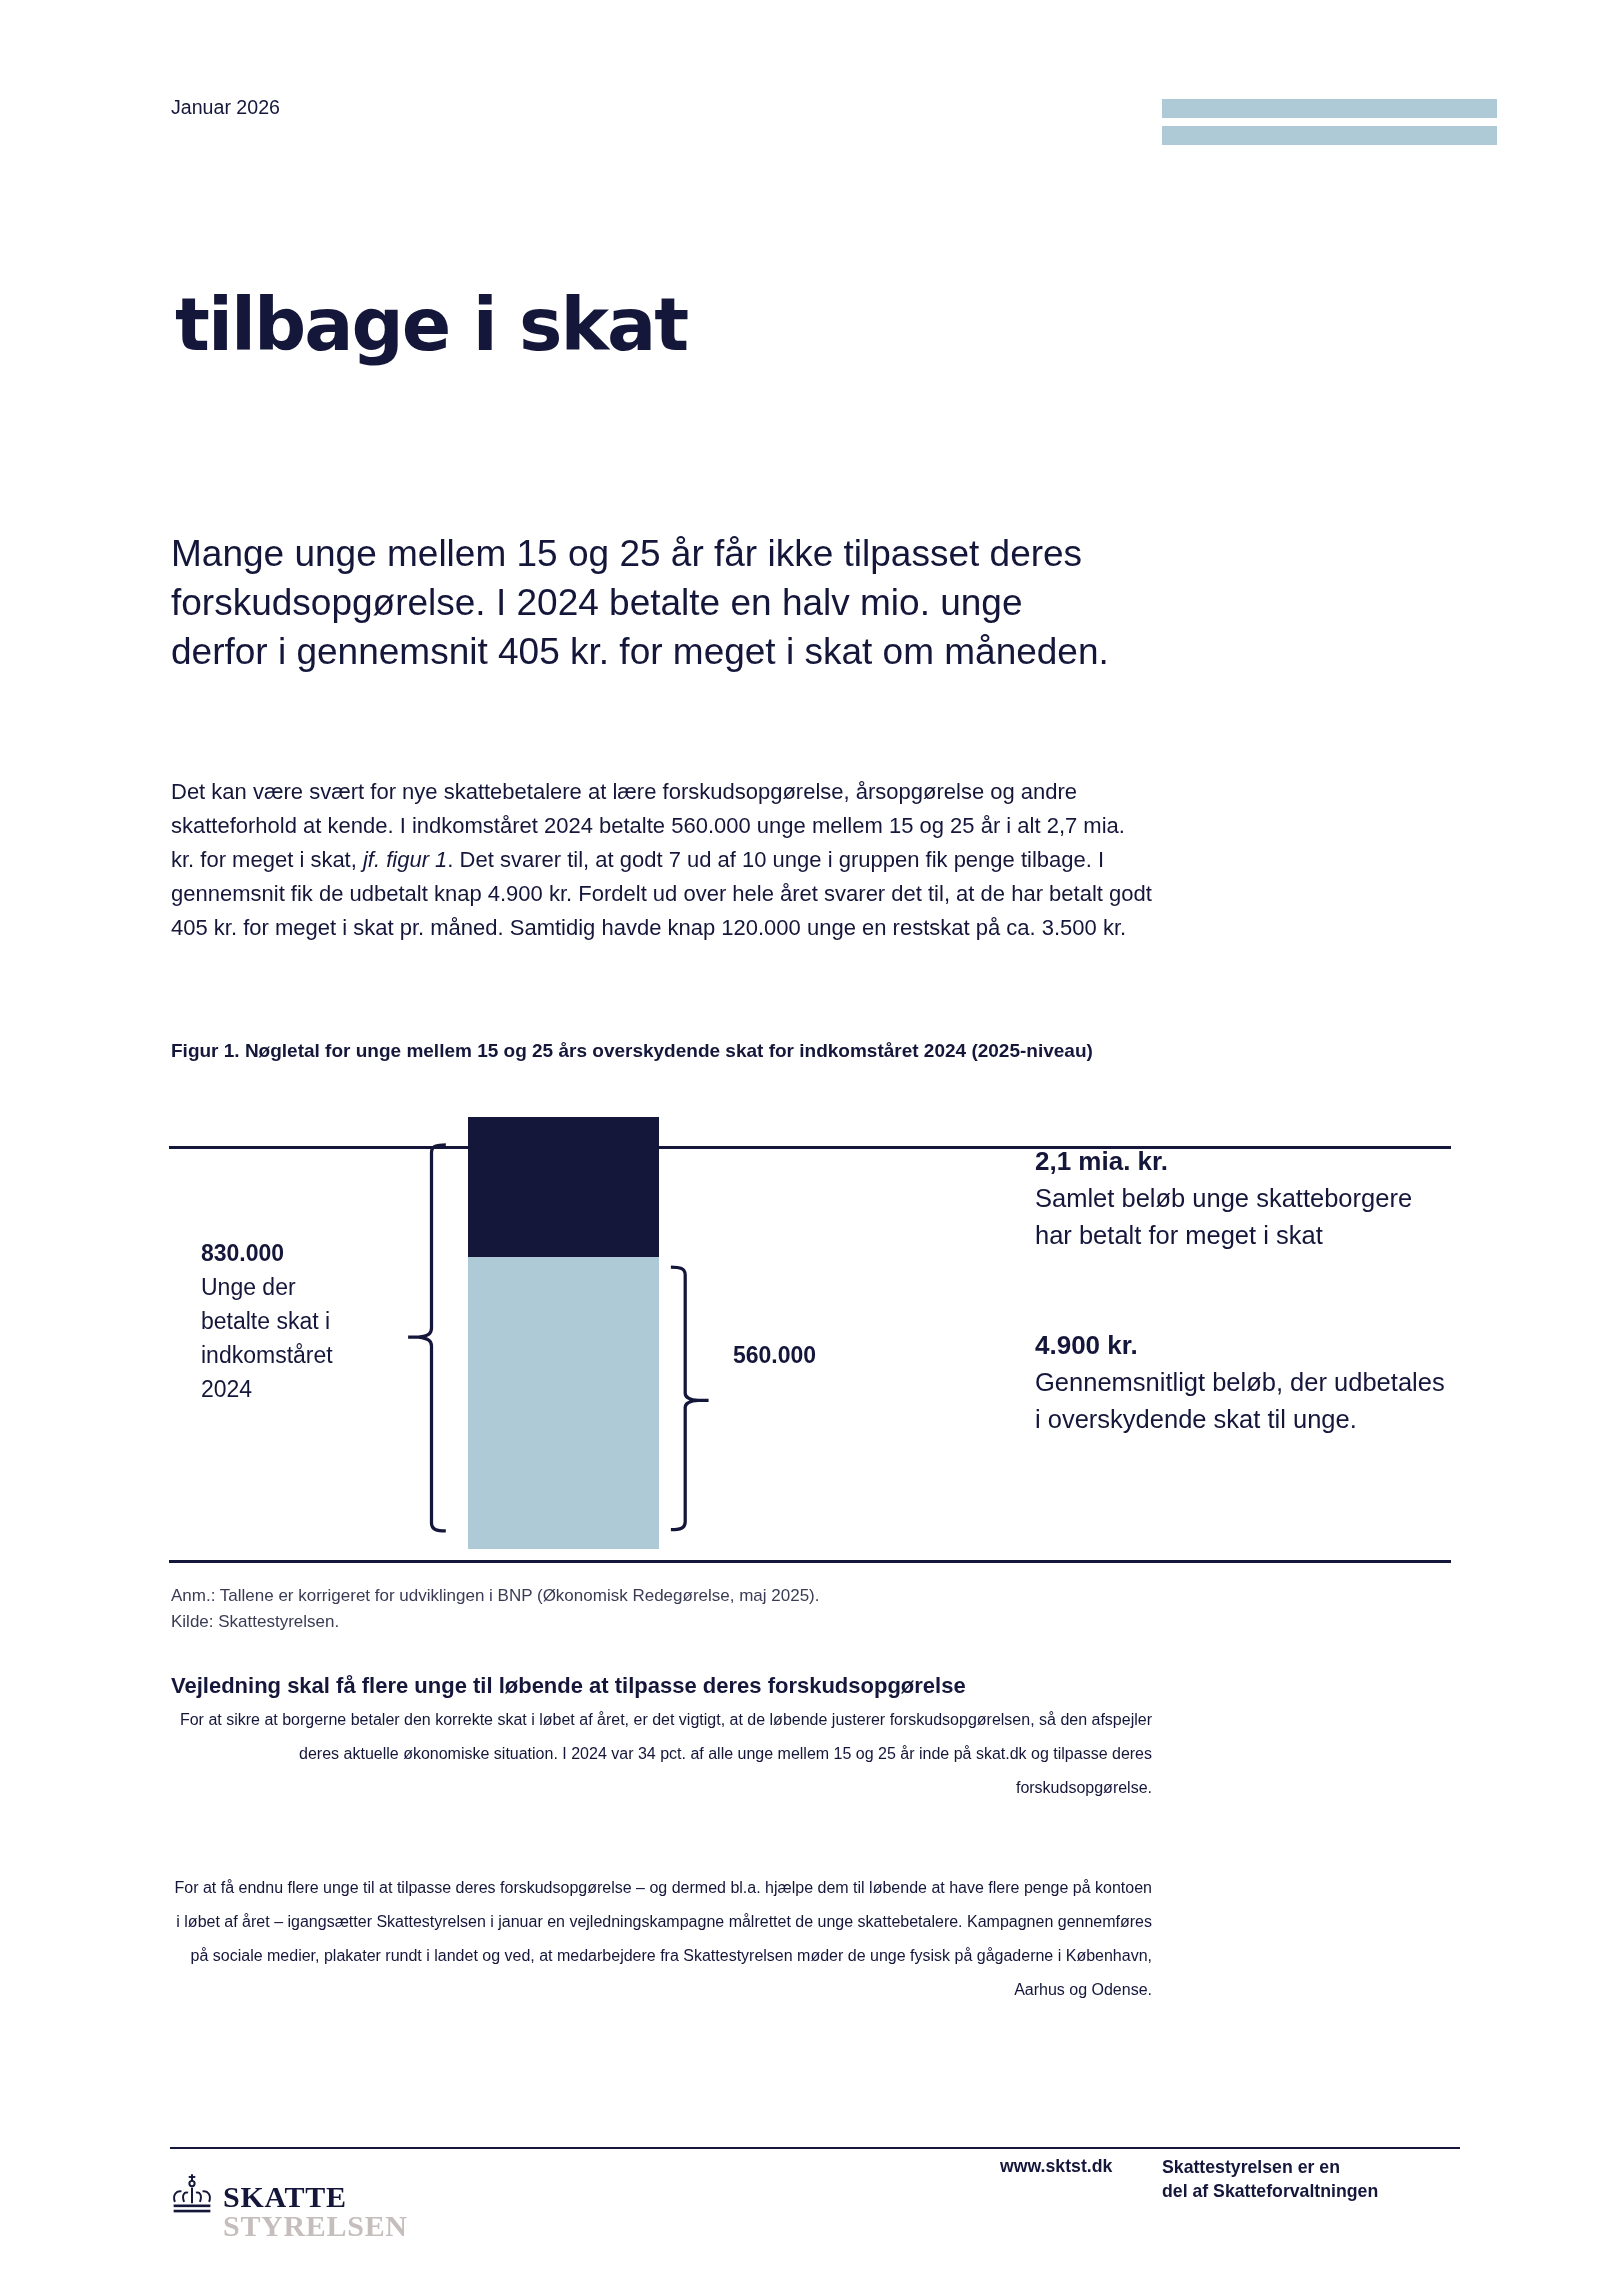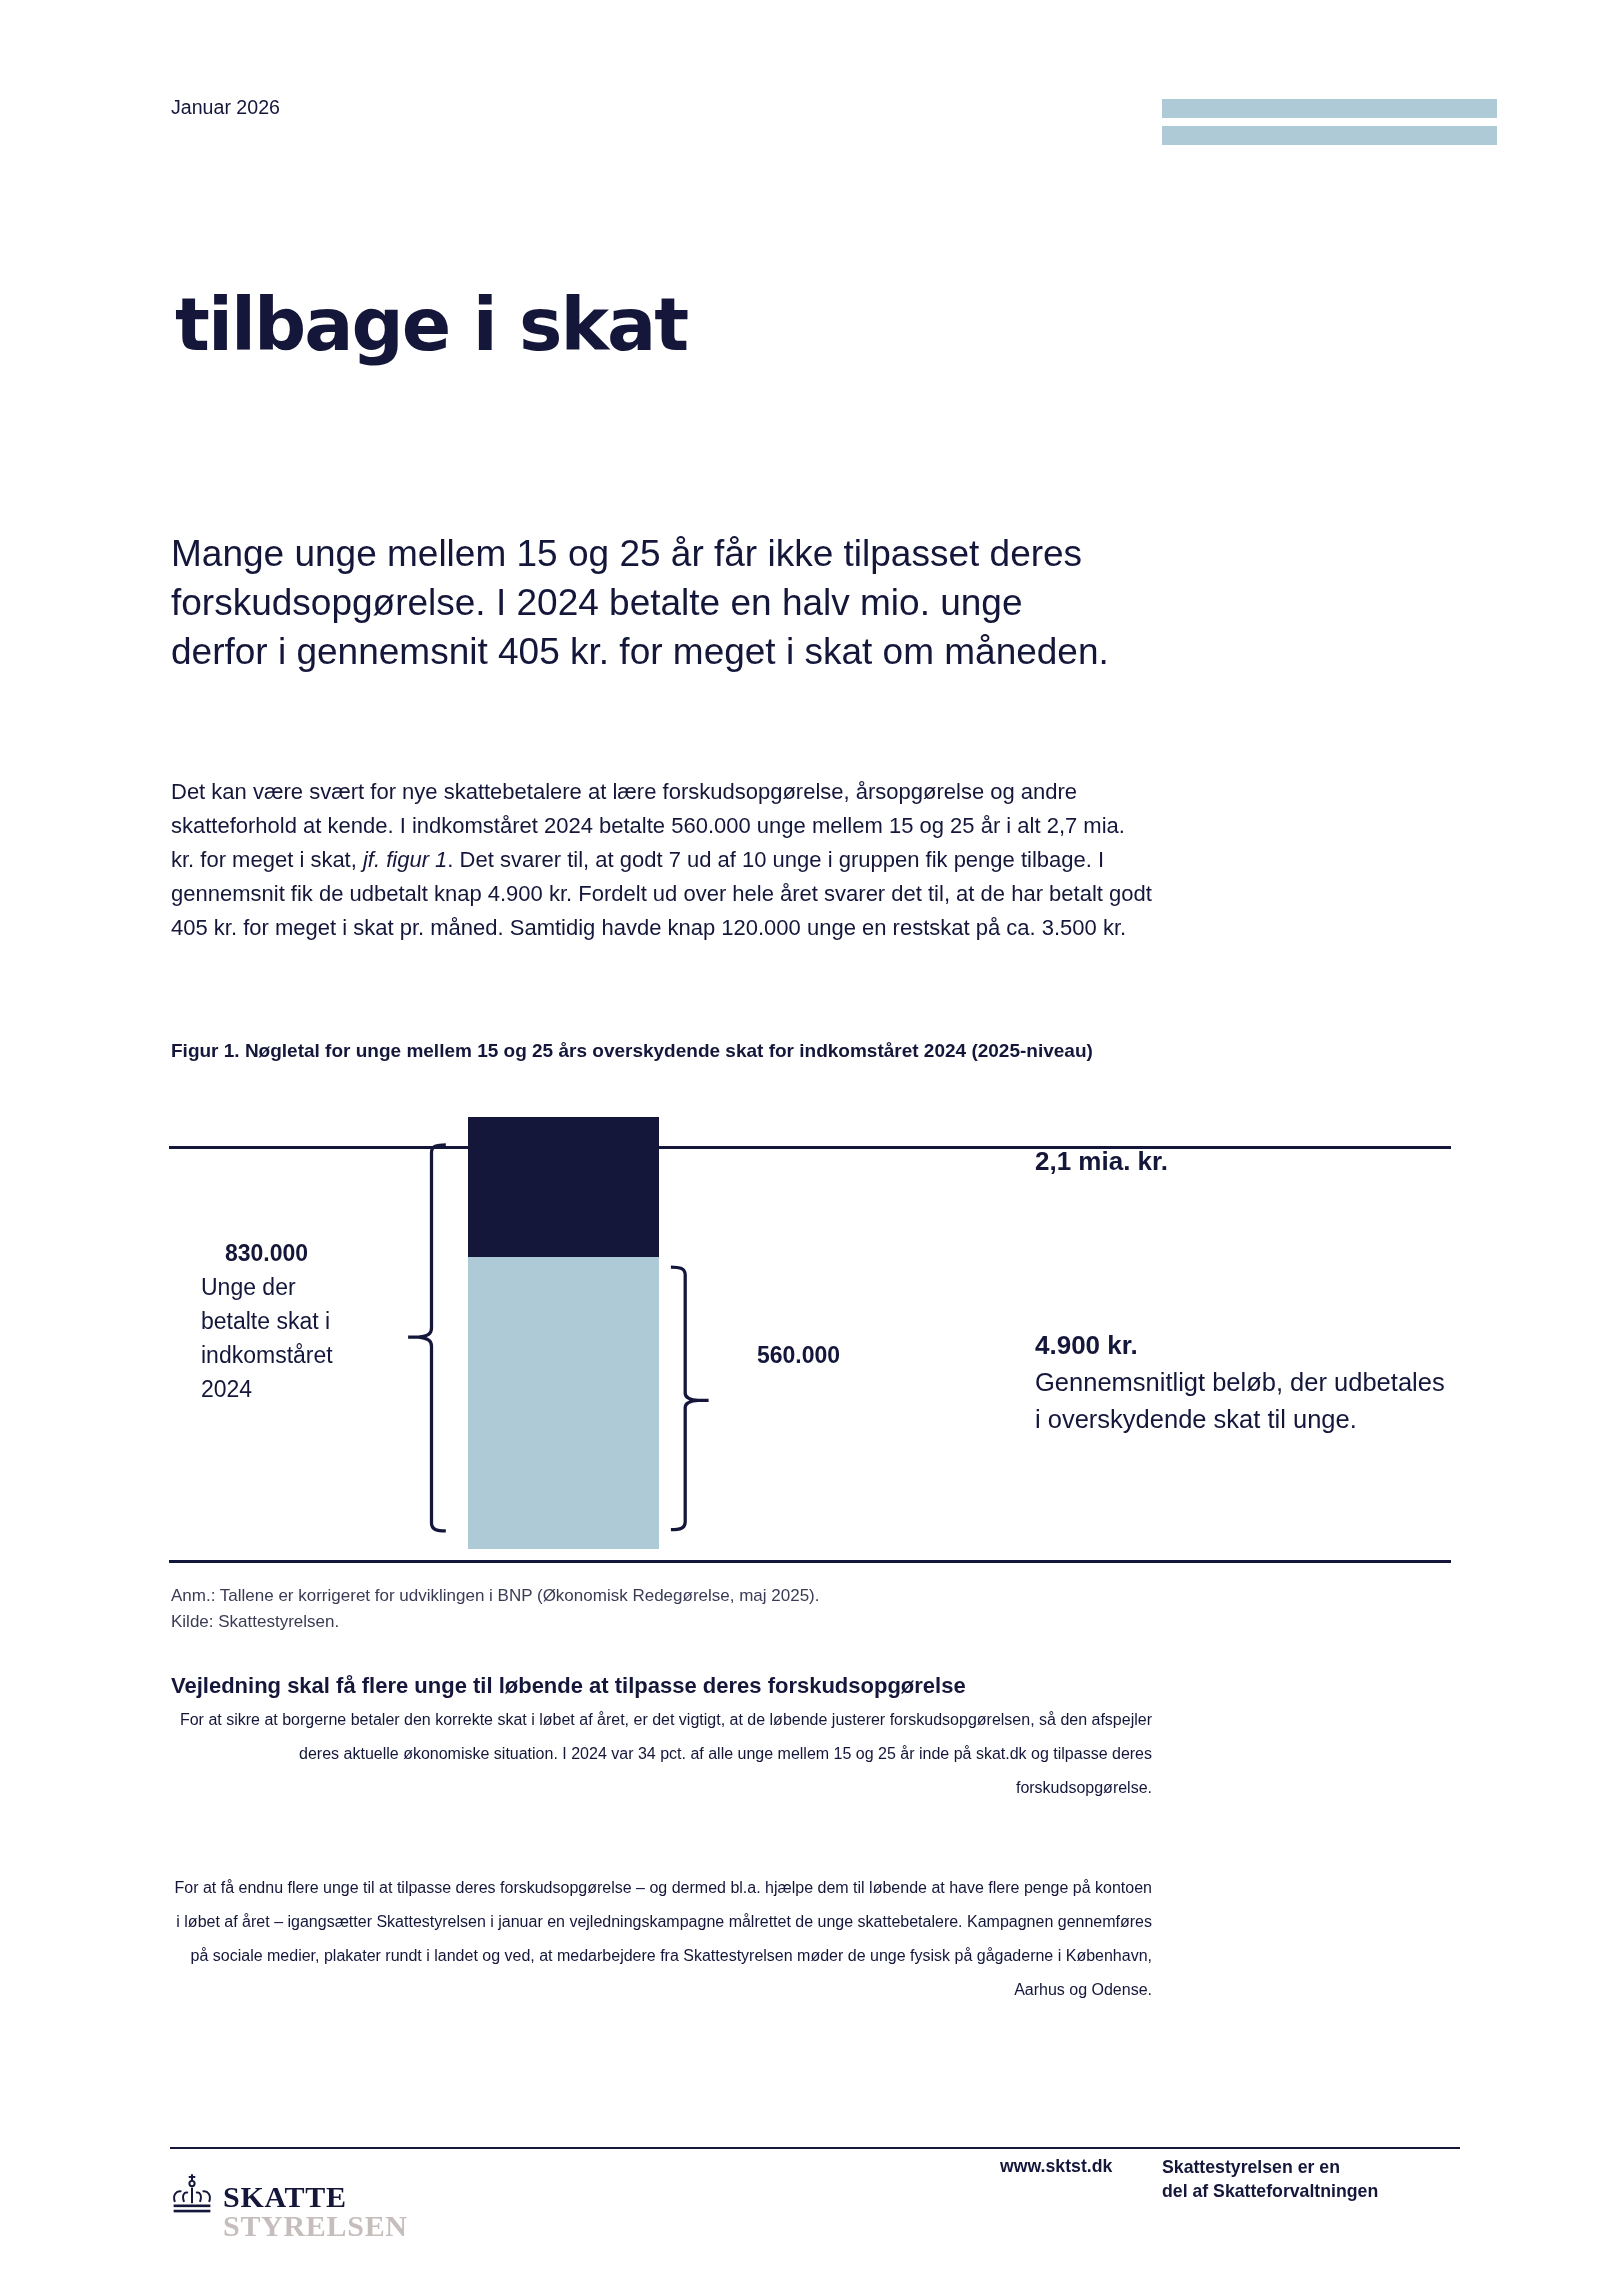--- a/index.html
+++ b/index.html
@@ -10,21 +10,21 @@
   .deco-bar { position:absolute; left:1162px; width:335px; height:19px; background:#aecad7; }
   .title { left:175px; top:280px; width:1178px; font-family:"DejaVu Sans", sans-serif; font-weight:bold;
            font-size:73px; line-height:90px; letter-spacing:-2px; color:#14163a; }
   .lead { left:171px; top:529px; width:955px; font-size:37px; line-height:49px; color:#14163a; }
   .body-text { left:171px; top:775px; width:981px; font-size:22px; line-height:34px; color:#14163a; }
   .body-text em { font-style:italic; }
   .fig-caption { left:171px; top:1040px; width:1282px; font-size:19px; font-weight:bold; color:#14163a; }
   .rule { position:absolute; background:#14163a; }
   .bar-seg { position:absolute; }
   .brace { position:absolute; }
-  .fig-num { font-weight:bold; font-size:23px; line-height:34px;margin-left:24px; }
+  .fig-num { font-weight:bold; font-size:23px; line-height:34px; }
   .fig-desc { font-size:23px; line-height:34px; }
   .kpi-num { font-weight:bold; font-size:26px; line-height:38px; }
   .kpi-desc { font-size:25.5px; line-height:37px; }
   .note { left:171px; top:1583px; font-size:17px; line-height:25.5px; color:#3a3c55; }
   .h2 { left:171px; top:1669px; width:981px; font-size:22px; font-weight:bold; line-height:33px; }
   .para { left:171px; width:981px; font-size:16px; line-height:34px;text-align:right; }
   .footer-logo { left:171px; top:2134px; }
   .logo-top { font-family:Liberation Serif, serif; font-weight:bold; font-size:30px; color:#14163a; letter-spacing:0.7px; line-height:30px; }
   .logo-bottom { font-family:Liberation Serif, serif; font-weight:bold; font-size:30px; color:#c6bebd; letter-spacing:0.7px; line-height:30px; }
   .footer-url { left:1000px; top:2130px; font-size:17.7px; font-weight:bold;text-align:right; }
@@ -63,20 +63,21 @@
 
 <svg class="brace" style="left:667px; top:1265px;" width="52" height="268" viewBox="0 0 80 410">
   <path d="M6 2 C 20 2, 28 4, 28 14 L 28 196 C 28 202, 32 206, 48 207 L 64 207 M 48 207 C 32 208, 28 212, 28 218 L 28 394 C 28 404, 20 406, 6 406" fill="none" stroke="#14163a" stroke-width="5"></path>
 </svg>
 <div class="abs" style="left:733px; top:1338px; width:262px;">
   <div class="fig-num">560.000</div>
 </div>
 
 <div class="abs" style="left:1035px; top:1142px; width:419px;">
   <div class="kpi-num">2,1 mia. kr.</div>
+  <div class="kpi-desc">Samlet beløb unge skatteborgere har betalt for meget i skat</div>
 </div>
 <div class="abs" style="left:1035px; top:1326px; width:419px;">
   <div class="kpi-num">4.900 kr.</div>
   <div class="kpi-desc">Gennemsnitligt beløb, der udbetales i overskydende skat til unge.</div>
 </div>
 
 <div class="rule" style="left:169px; top:1560px; width:1282px; height:3.3px;"></div>
 
 <div class="abs note">
   <div>Anm.: Tallene er korrigeret for udviklingen i BNP (Økonomisk Redegørelse, maj 2025).</div>

